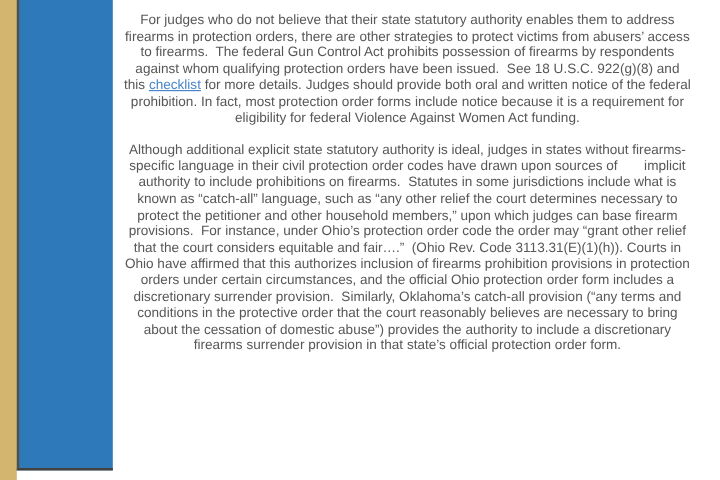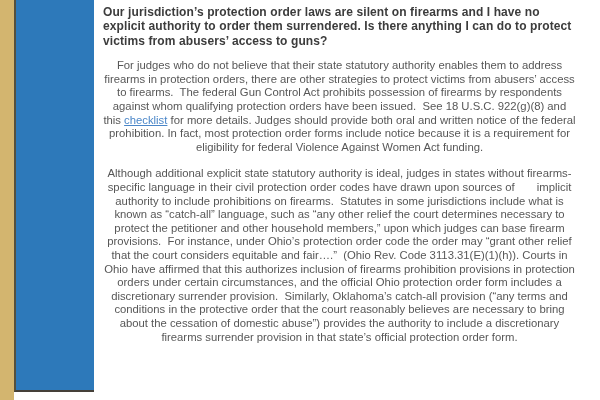--- a/index.html
+++ b/index.html
@@ -71,21 +71,20 @@
 <body>
 
 <div class="page">
 
   <div class="edge-strip"></div>
 
   <div class="accent-bar"></div>
 
   <div class="content">
 
-    <h1 class="question-heading">Our jurisdiction’s protection order laws are silent on firearms and I have no explicit authority to order them surrendered. Is there anything I can do to protect victims from abusers’ access to guns?</h1>
 
     <p class="body-para para1"><span>For judges who do not believe that their state statutory authority enables them to address firearms in protection orders, there are other strategies to protect victims from abusers’ access to firearms.  The federal Gun Control Act prohibits possession of firearms by respondents against whom qualifying protection orders have been issued.  See 18 U.S.C. 922(g)(8) and this </span><a class="doc-link">checklist</a><span> for more details. Judges should provide both oral and written notice of the federal prohibition. In fact, most protection order forms include notice because it is a requirement for eligibility for federal Violence Against Women Act funding.</span></p>
 
     <p class="body-para para2"><span>Although additional explicit state statutory authority is ideal, judges in states without firearms-specific language in their civil protection order codes have drawn upon sources of </span><span class="u-word">implicit</span><span> authority to include prohibitions on firearms.  Statutes in some jurisdictions include what is known as “catch-all” language, such as “any other relief the court determines necessary to protect the petitioner and other household members,” upon which judges can base firearm provisions.  For instance, under Ohio’s protection order code the order may “grant other relief that the court considers equitable and fair….”  (Ohio Rev. Code 3113.31(E)(1)(h)). Courts in Ohio have affirmed that this authorizes inclusion of firearms prohibition provisions in protection orders under certain circumstances, and the official Ohio protection order form includes a discretionary surrender provision.  Similarly, Oklahoma’s catch-all provision (“any terms and conditions in the protective order that the court reasonably believes are necessary to bring about the cessation of domestic abuse”) provides the authority to include a discretionary firearms surrender provision in that state’s official protection order form.</span></p>
 
 
   </div>
 
 </div>
 

